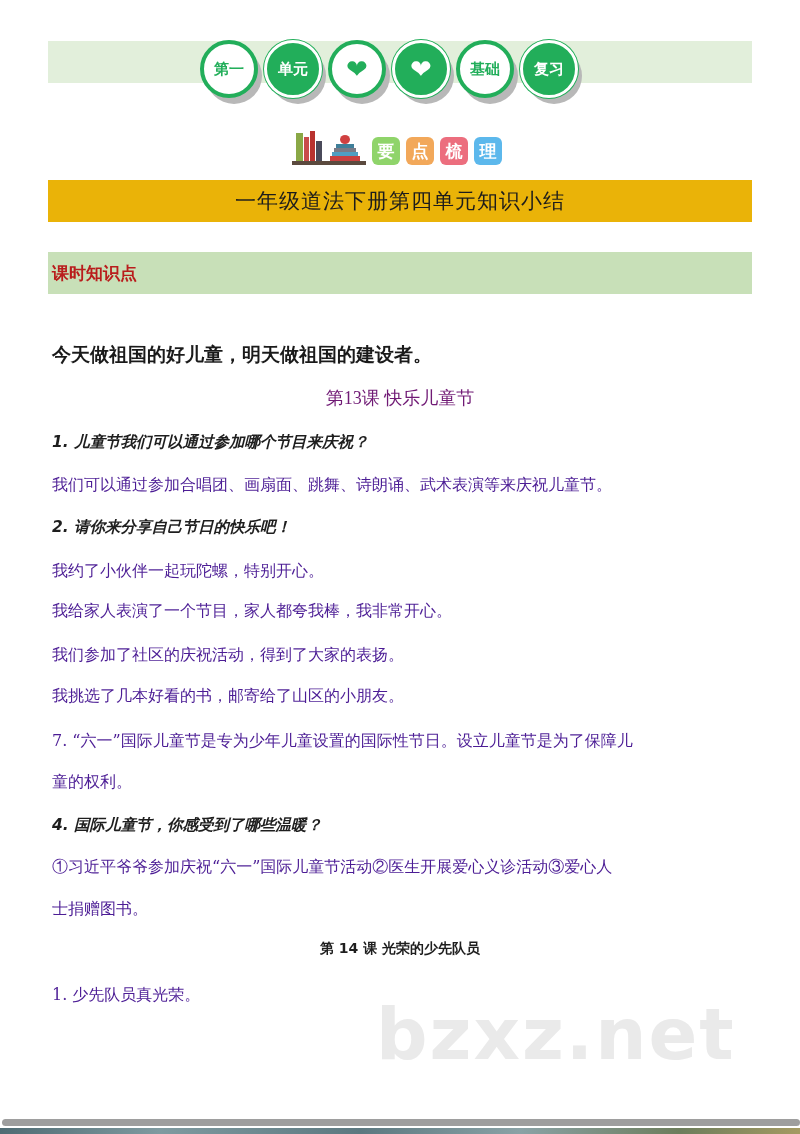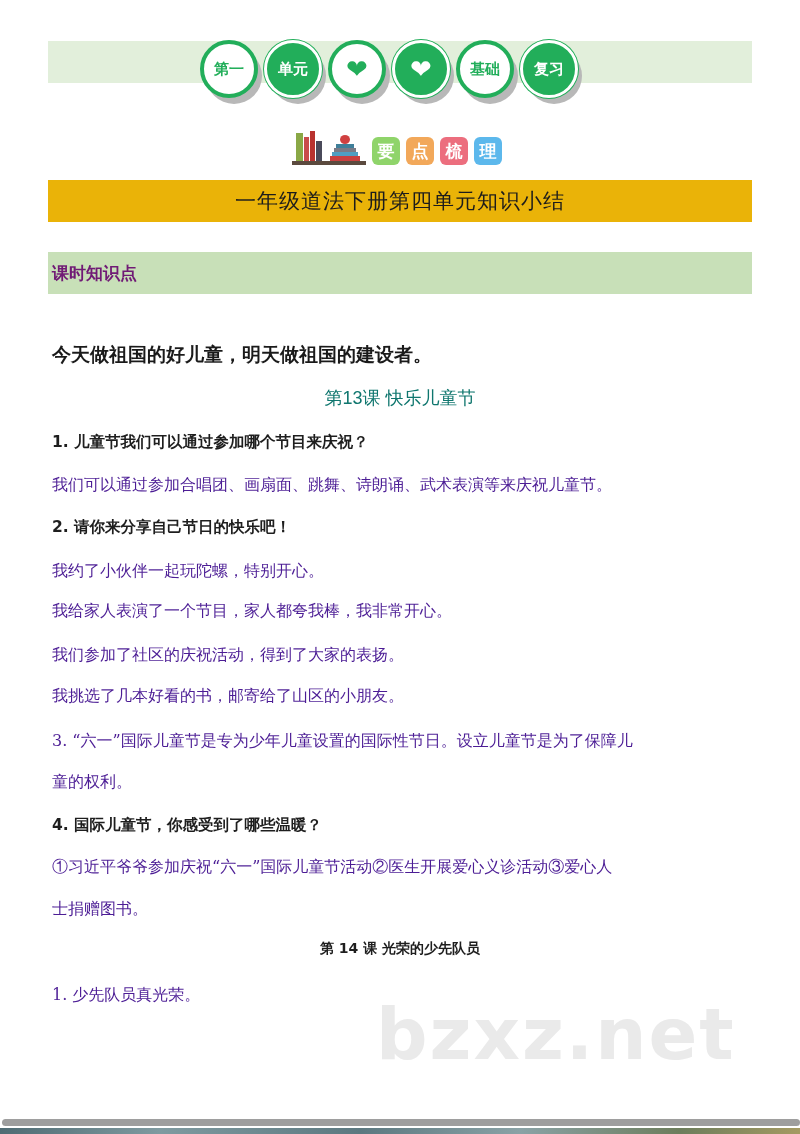--- a/index.html
+++ b/index.html
@@ -28,27 +28,27 @@
   .kp-tile { width: 28px; height: 28px; border-radius: 6px; color: #fff; font-family: "DejaVu Sans", sans-serif;
     font-weight: bold; font-size: 17px; display: flex; align-items: center; justify-content: center; margin-bottom: 2px; }
 
   
   .title-bar { position: absolute; left: 48px; top: 180px; width: 704px; height: 42px; background: #eab308;
     display: flex; align-items: center; justify-content: center; }
   .title-bar span { font-family: "DejaVu Sans", sans-serif; font-size: 21px; color: #1c1c1c; letter-spacing: 1px; }
 
   .section-bar { position: absolute; left: 48px; top: 252px; width: 704px; height: 42px; background: #c8e0b8;
     display: flex; align-items: center; padding-left: 4px; }
-  .section-bar span { font-family: "DejaVu Sans", sans-serif; font-weight: bold; font-size: 17px; color: #701a75; }
+  .section-bar span { font-family: "DejaVu Sans", sans-serif; font-weight: bold; font-size: 17px; color: #b91c1c; }
 
   .line { position: absolute; left: 52px; white-space: nowrap; font-size: 16px; color: #4c1d95; }
   .motto { top: 342px; font-family: "DejaVu Sans", sans-serif; font-weight: bold; font-size: 19px; color: #1a1a1a; }
-  .lesson13 { position: absolute; left: 0; width: 800px; top: 386px; text-align: center; font-family: Liberation Sans, sans-serif;
-    font-size: 18px; color: #0f766e; }
-  .q { font-family: "DejaVu Sans", sans-serif; font-weight: bold; font-size: 15.5px; color: #1e1e1e; }
+  .lesson13 { position: absolute; left: 0; width: 800px; top: 386px; text-align: center; font-family: Liberation Serif, serif;
+    font-size: 18px; color: #701a75; }
+  .q { font-family: "DejaVu Sans", sans-serif; font-weight: bold; font-size: 15.5px; color: #1e1e1e; font-style: italic; }
   .lesson14 { position: absolute; left: 0; width: 800px; top: 940px; text-align: center; font-family: "DejaVu Sans", sans-serif;
     font-weight: bold; font-size: 14px; color: #1e1e1e; }
 
   .watermark { position: absolute; left: 376px; top: 992px; font-family: "DejaVu Sans", sans-serif; font-weight: bold;
     font-size: 72px; color: #eaeaea; letter-spacing: 2px; }
 
   
   .hscroll { position: absolute; left: 2px; top: 1119px; width: 798px; height: 7px; background: #9e9e9e; border-radius: 4px; }
   .bg-strip { position: absolute; left: 0; top: 1128px; width: 800px; height: 6px;
     background: linear-gradient(90deg, #4f6b73, #7f9aa0 20%, #5c7880 45%, #8aa2a6 65%, #6d7d5c 85%, #a59a62); }
@@ -129,21 +129,21 @@
 
   <div class="lesson13">第13课 快乐儿童节</div>
 
   <div class="line q" style="top:432px;">1. 儿童节我们可以通过参加哪个节目来庆祝？</div>
   <div class="line" style="top:475px;">我们可以通过参加合唱团、画扇面、跳舞、诗朗诵、武术表演等来庆祝儿童节。</div>
   <div class="line q" style="top:517px;">2. 请你来分享自己节日的快乐吧！</div>
   <div class="line" style="top:601px;">我给家人表演了一个节目，家人都夸我棒，我非常开心。</div>
   <div class="line" style="top:561px;">我约了小伙伴一起玩陀螺，特别开心。</div>
   <div class="line" style="top:645px;">我们参加了社区的庆祝活动，得到了大家的表扬。</div>
   <div class="line" style="top:686px;">我挑选了几本好看的书，邮寄给了山区的小朋友。</div>
-  <div class="line" style="top:731px;">3. “六一”国际儿童节是专为少年儿童设置的国际性节日。设立儿童节是为了保障儿</div>
+  <div class="line" style="top:731px;">7. “六一”国际儿童节是专为少年儿童设置的国际性节日。设立儿童节是为了保障儿</div>
   <div class="line" style="top:772px;">童的权利。</div>
   <div class="line q" style="top:815px;">4. 国际儿童节，你感受到了哪些温暖？</div>
   <div class="line" style="top:857px;">①习近平爷爷参加庆祝“六一”国际儿童节活动②医生开展爱心义诊活动③爱心人</div>
   <div class="line" style="top:899px;">士捐赠图书。</div>
 
   <div class="lesson14">第 14 课  光荣的少先队员</div>
   <div class="line" style="top:985px;">1. 少先队员真光荣。</div>
 
   <div class="watermark">bzxz.net</div>
 </div>

